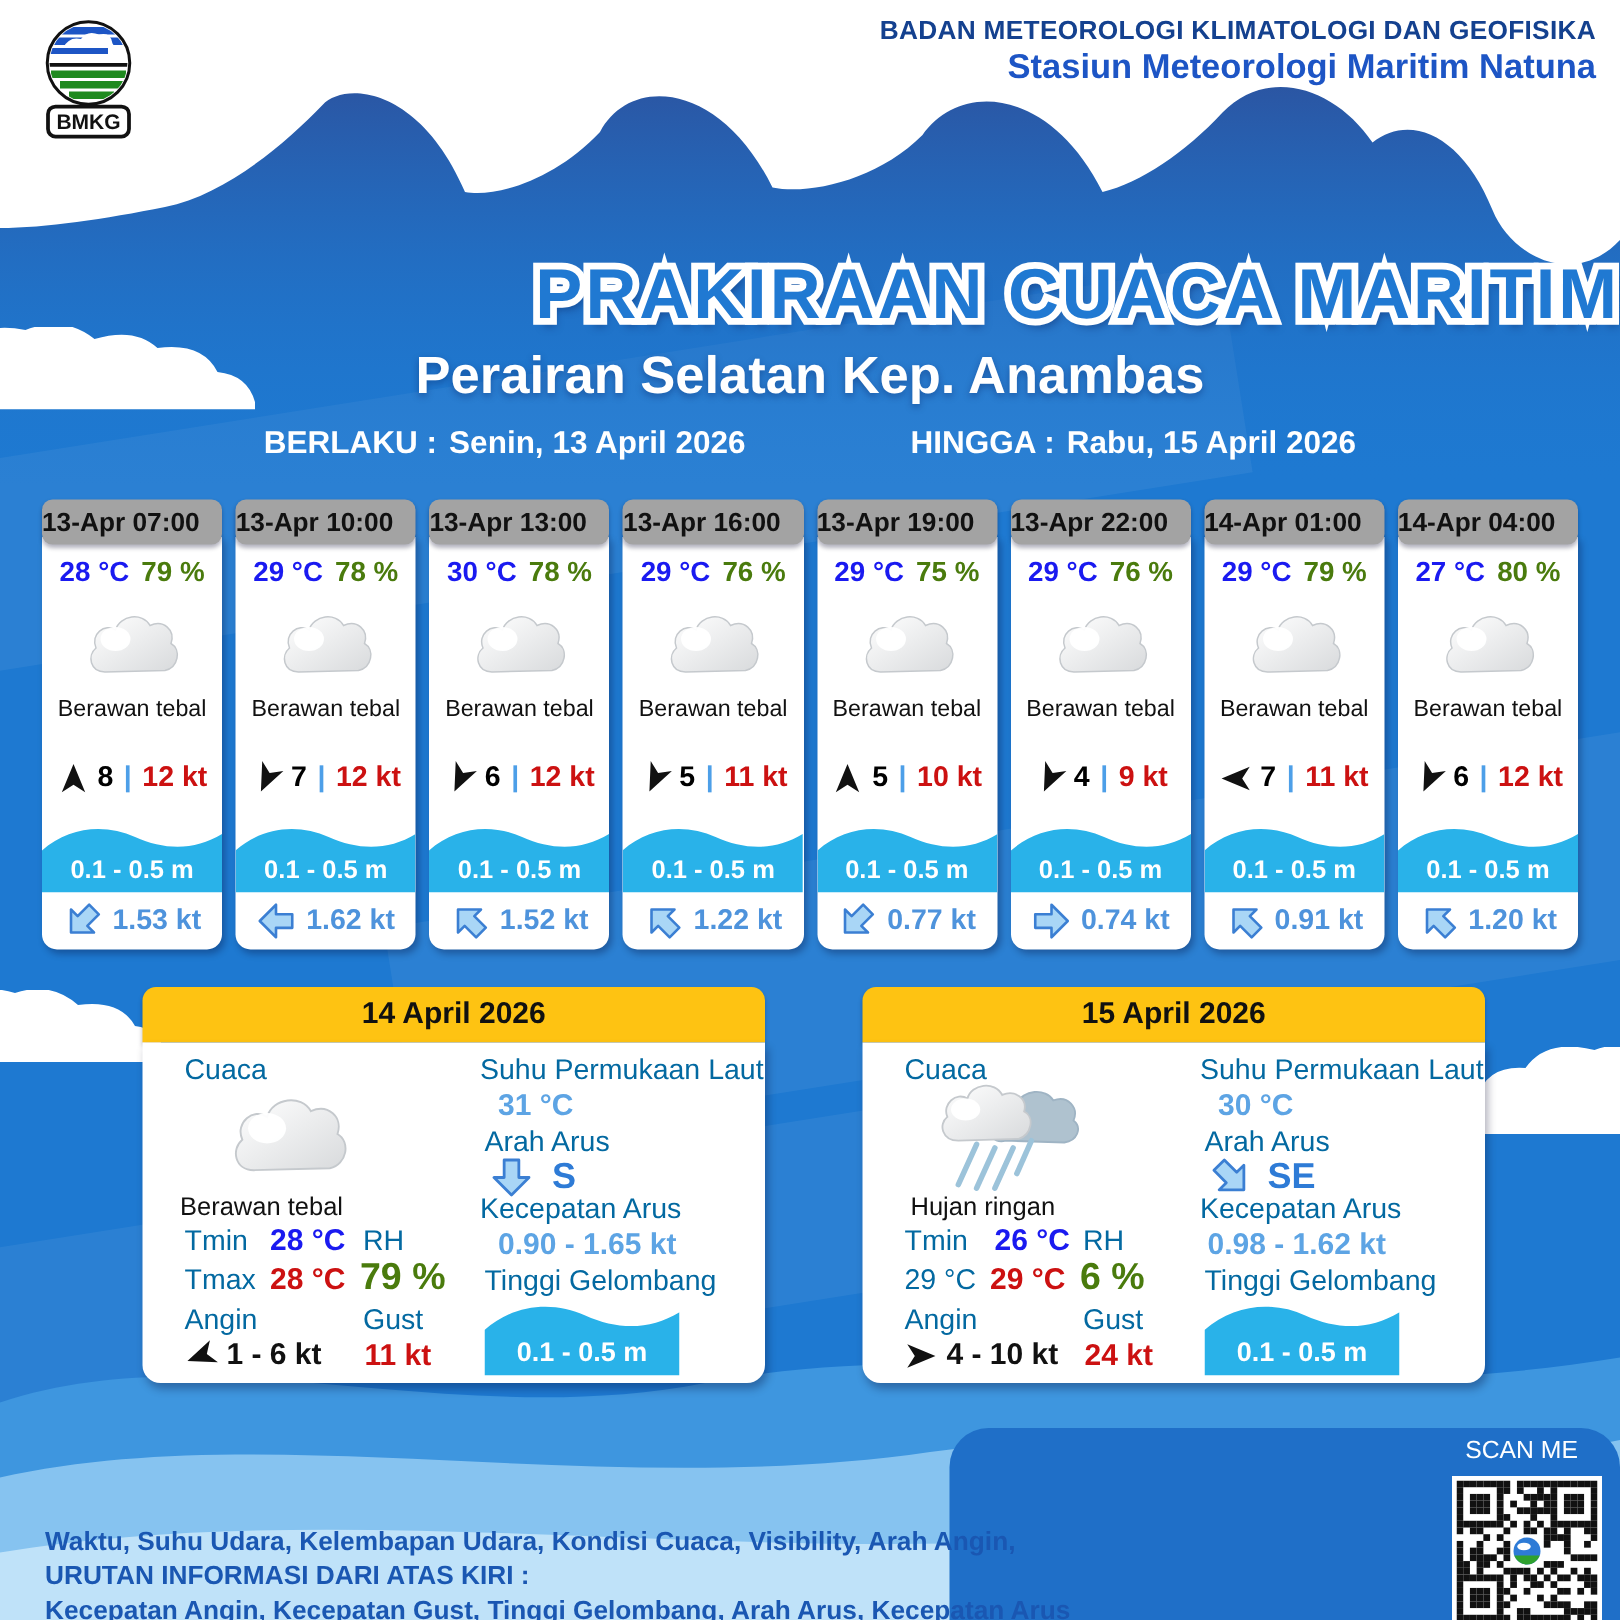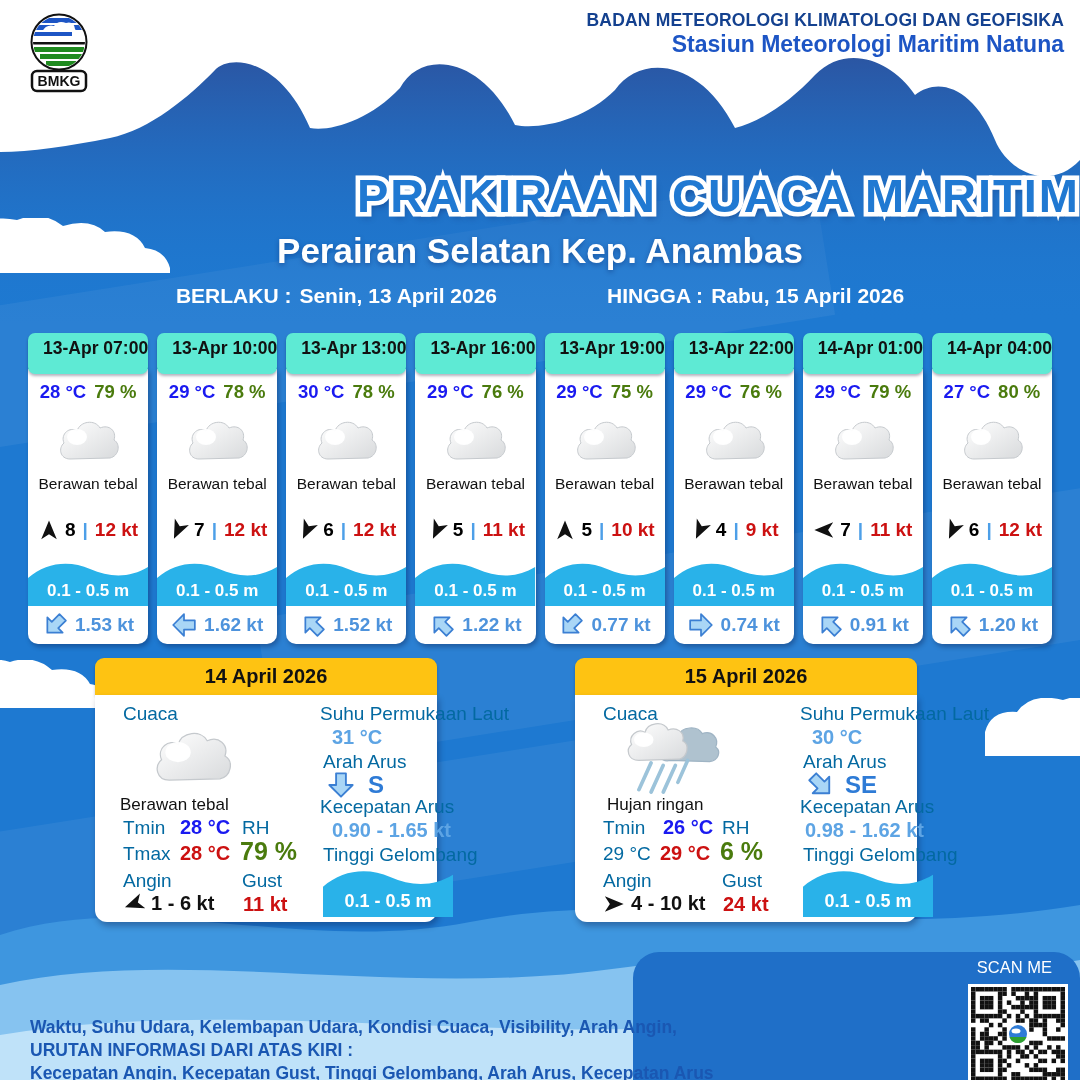--- a/index.html
+++ b/index.html
@@ -29,39 +29,39 @@
   #subtitle{position:absolute;top:231px;left:0;width:100%;text-align:center;font-size:35px;font-weight:bold;color:#fff;
       text-shadow:0 2px 5px rgba(0,20,80,.35);z-index:2;}
   #valid-row{position:absolute;top:284px;left:0;width:100%;display:flex;justify-content:center;gap:110px;z-index:2;
       font-size:21px;font-weight:bold;color:#fff;}
   #valid-row .pair{white-space:nowrap;}
   #valid-row .lab{margin-right:8px;}
 
   
   #cards-row{position:absolute;top:333px;left:28px;right:28px;display:flex;gap:9px;z-index:2;}
   .card{flex:1;position:relative;}
-  .card-header{position:relative;z-index:2;background:#5eead4;border-radius:7px;height:41px;line-height:31px;
-      text-align:right;font-weight:bold;font-size:17.5px;color:#111;box-shadow:0 2px 3px rgba(0,0,40,.3);white-space:nowrap;}
+  .card-header{position:relative;z-index:2;background:#a3a3a3;border-radius:7px;height:30px;line-height:31px;
+      text-align:left;font-weight:bold;font-size:17.5px;color:#111;box-shadow:0 2px 3px rgba(0,0,40,.3);white-space:nowrap;}
   .card-body{background:#fff;border-radius:0 0 10px 10px;margin-top:-5px;height:275px;overflow:hidden;
       display:flex;flex-direction:column;align-items:center;box-shadow:2px 3px 5px rgba(0,0,40,.3);}
   .temps{margin-top:12px;font-size:18.5px;font-weight:bold;white-space:nowrap;}
   .temp{color:#1A1AF0;}
   .humid{color:#4A7B0D;margin-left:8px;}
   .cloud-icon{margin-top:10px;height:54px;}
   .cond{margin-top:8px;font-size:15.5px;color:#111;}
   .wind{margin-top:26px;display:flex;align-items:center;gap:5px;font-size:19px;font-weight:bold;white-space:nowrap;}
   .wind .sep{color:#4D9FE8;margin:0 2px;}
   .wind .spd{color:#CC1111;}
   .wave-sec{margin-top:auto;width:100%;position:relative;}
   .wave-sec .wave-text{position:absolute;bottom:5px;left:0;width:100%;text-align:center;color:#fff;font-weight:bold;font-size:17px;}
   .current{height:38px;display:flex;align-items:center;justify-content:center;gap:7px;width:100%;}
   .current .cur-speed{color:#4E93DC;font-size:19px;font-weight:bold;}
 
   
-  .day-card{position:absolute;top:658px;width:342px;z-index:2;}
+  .day-card{position:absolute;top:658px;width:415px;z-index:2;}
   #day0{left:95px;} #day1{left:575px;}
   .day-header{background:#FEC312;border-radius:9px 9px 0 0;height:37px;line-height:37px;text-align:center;
       font-weight:bold;font-size:20px;color:#111;box-shadow:0 2px 3px rgba(0,0,40,.25);}
   .day-body{position:relative;background:#fff;border-radius:0 0 12px 12px;height:227px;
       box-shadow:2px 4px 6px rgba(0,0,40,.3);}
   .dlab{position:absolute;font-size:19px;color:#0369a1;white-space:nowrap;}
   .dval{position:absolute;font-weight:bold;font-size:20px;white-space:nowrap;}
   .v-blue{color:#1A1AF0;} .v-red{color:#CC1111;} .v-green{color:#4A7B0D;font-size:25px;}
   .v-black{color:#111;} .v-lblue{color:#5DA4E4;} .v-dir{color:#2E7BD6;font-size:24px;}
   .day-wavebox{position:absolute;left:228px;top:170px;width:130px;height:52px;}

